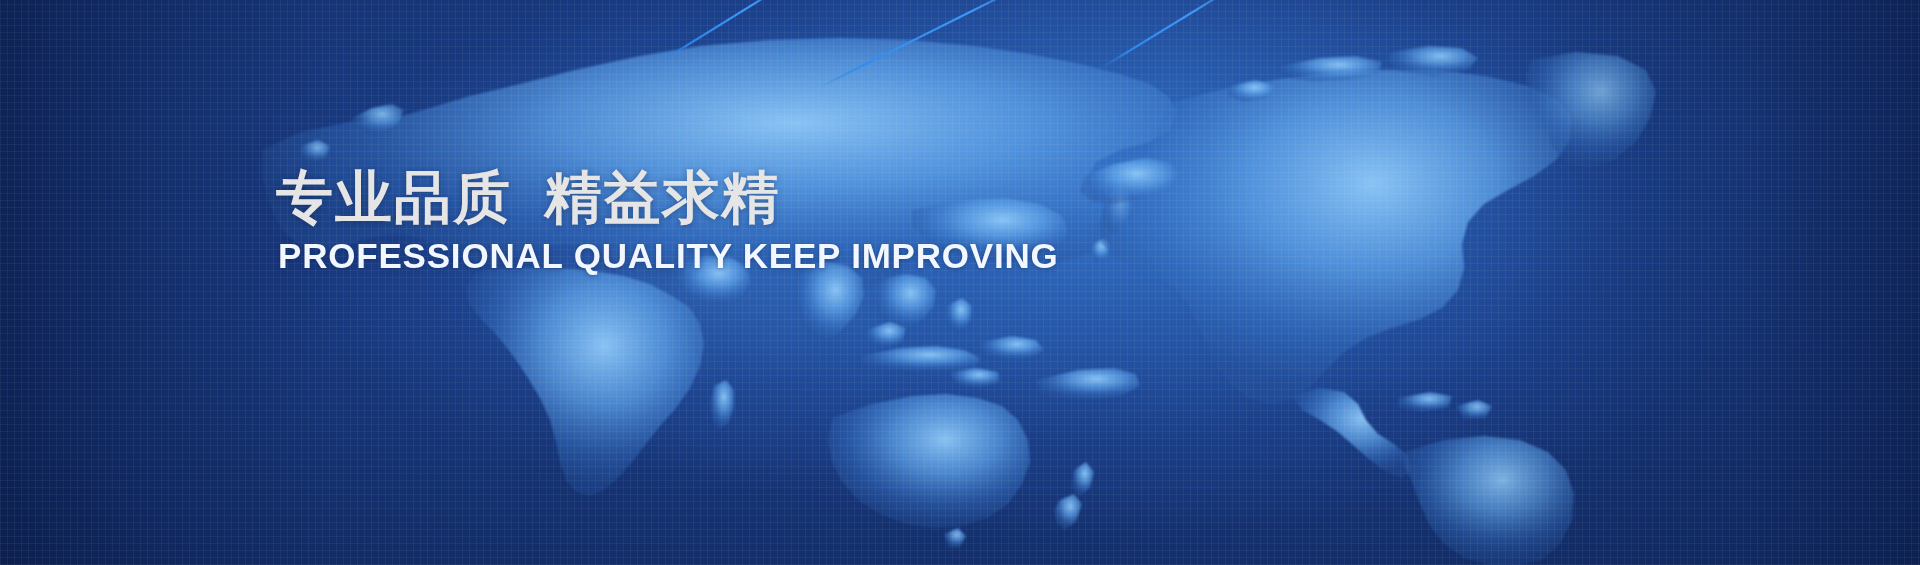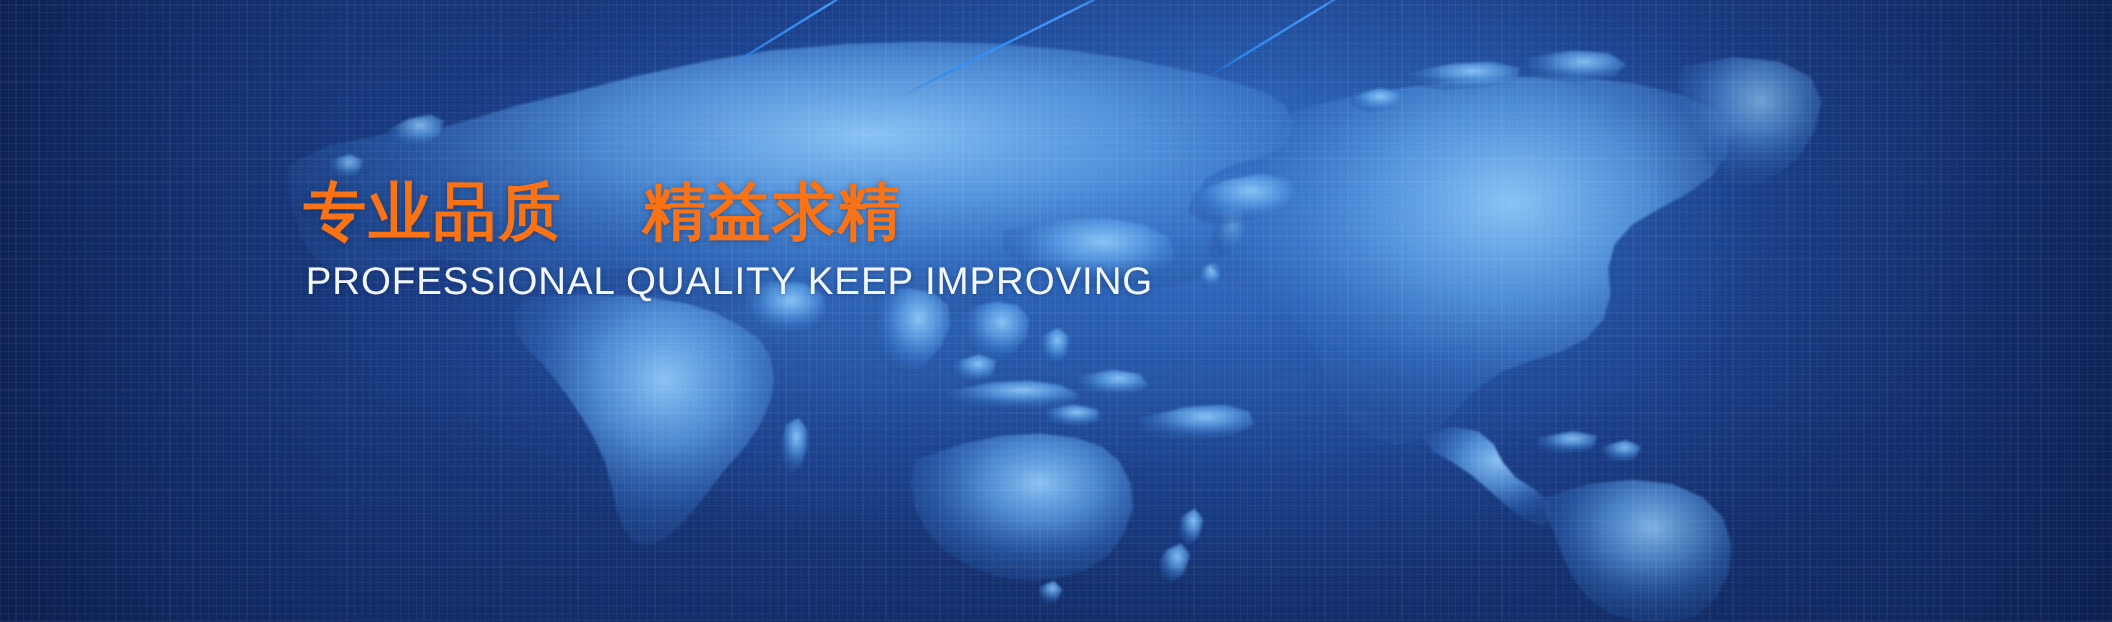--- a/index.html
+++ b/index.html
@@ -115,32 +115,32 @@
     position: absolute;
     left: 276px;
     top: 168px;
     z-index: 8;
   }
 
   .headline {
     font-size: 57px;
     line-height: 1.06;
     font-weight: 700;
-    color: #f97316;
+    color: #e5e5e5;
     letter-spacing: 2px;
     white-space: pre;
     margin: 0;
     text-shadow: 0 1px 6px rgba(10,30,72,0.42);
-    font-family: Liberation Mono, monospace;
+    font-family: Liberation Serif, serif;
   }
 
   .subhead {
     font-size: 35px;
     line-height: 1.1;
-    font-weight: 400;
+    font-weight: 700;
     color: #f2f7ff;
     letter-spacing: 0.8px;
     margin: 9px 0 0 2px;
     white-space: pre;
     text-shadow: 0 1px 5px rgba(10,30,72,0.40);
     font-family: "Liberation Sans", "DejaVu Sans", sans-serif;
   }
 </style>
 </head>
 <body>

